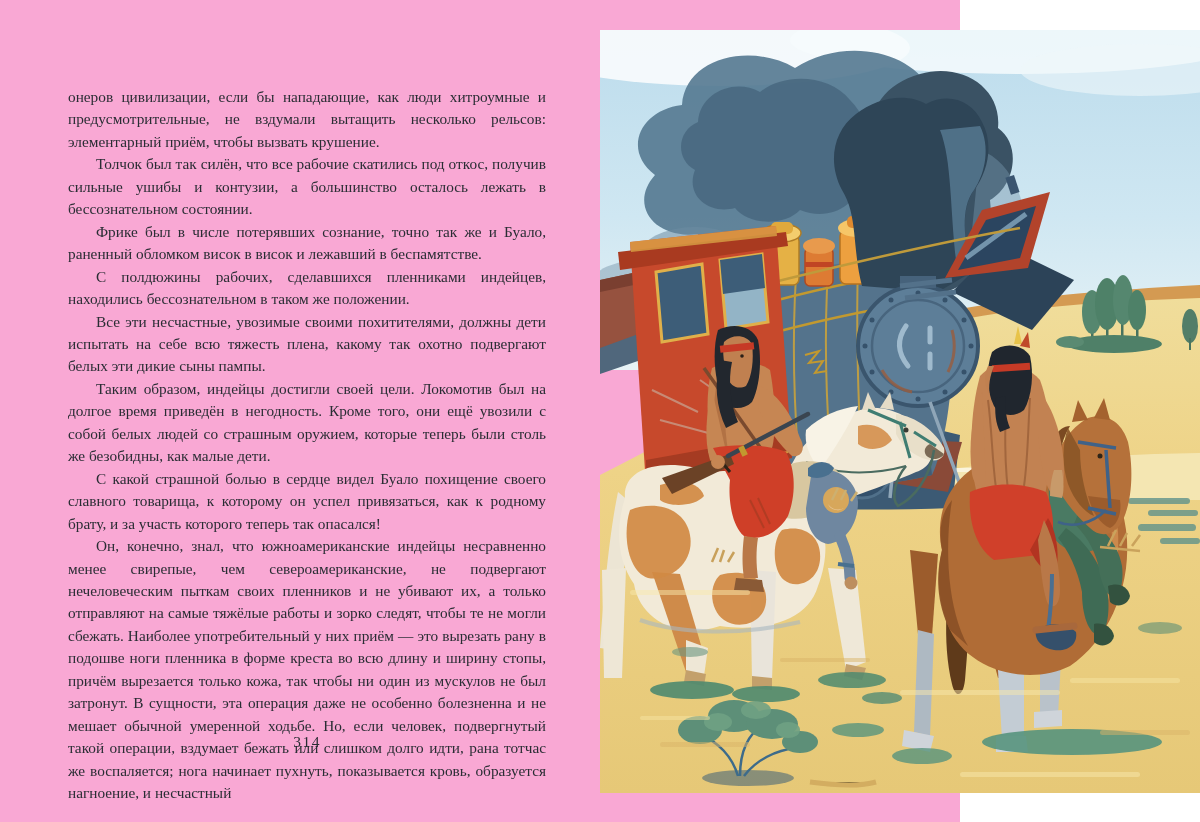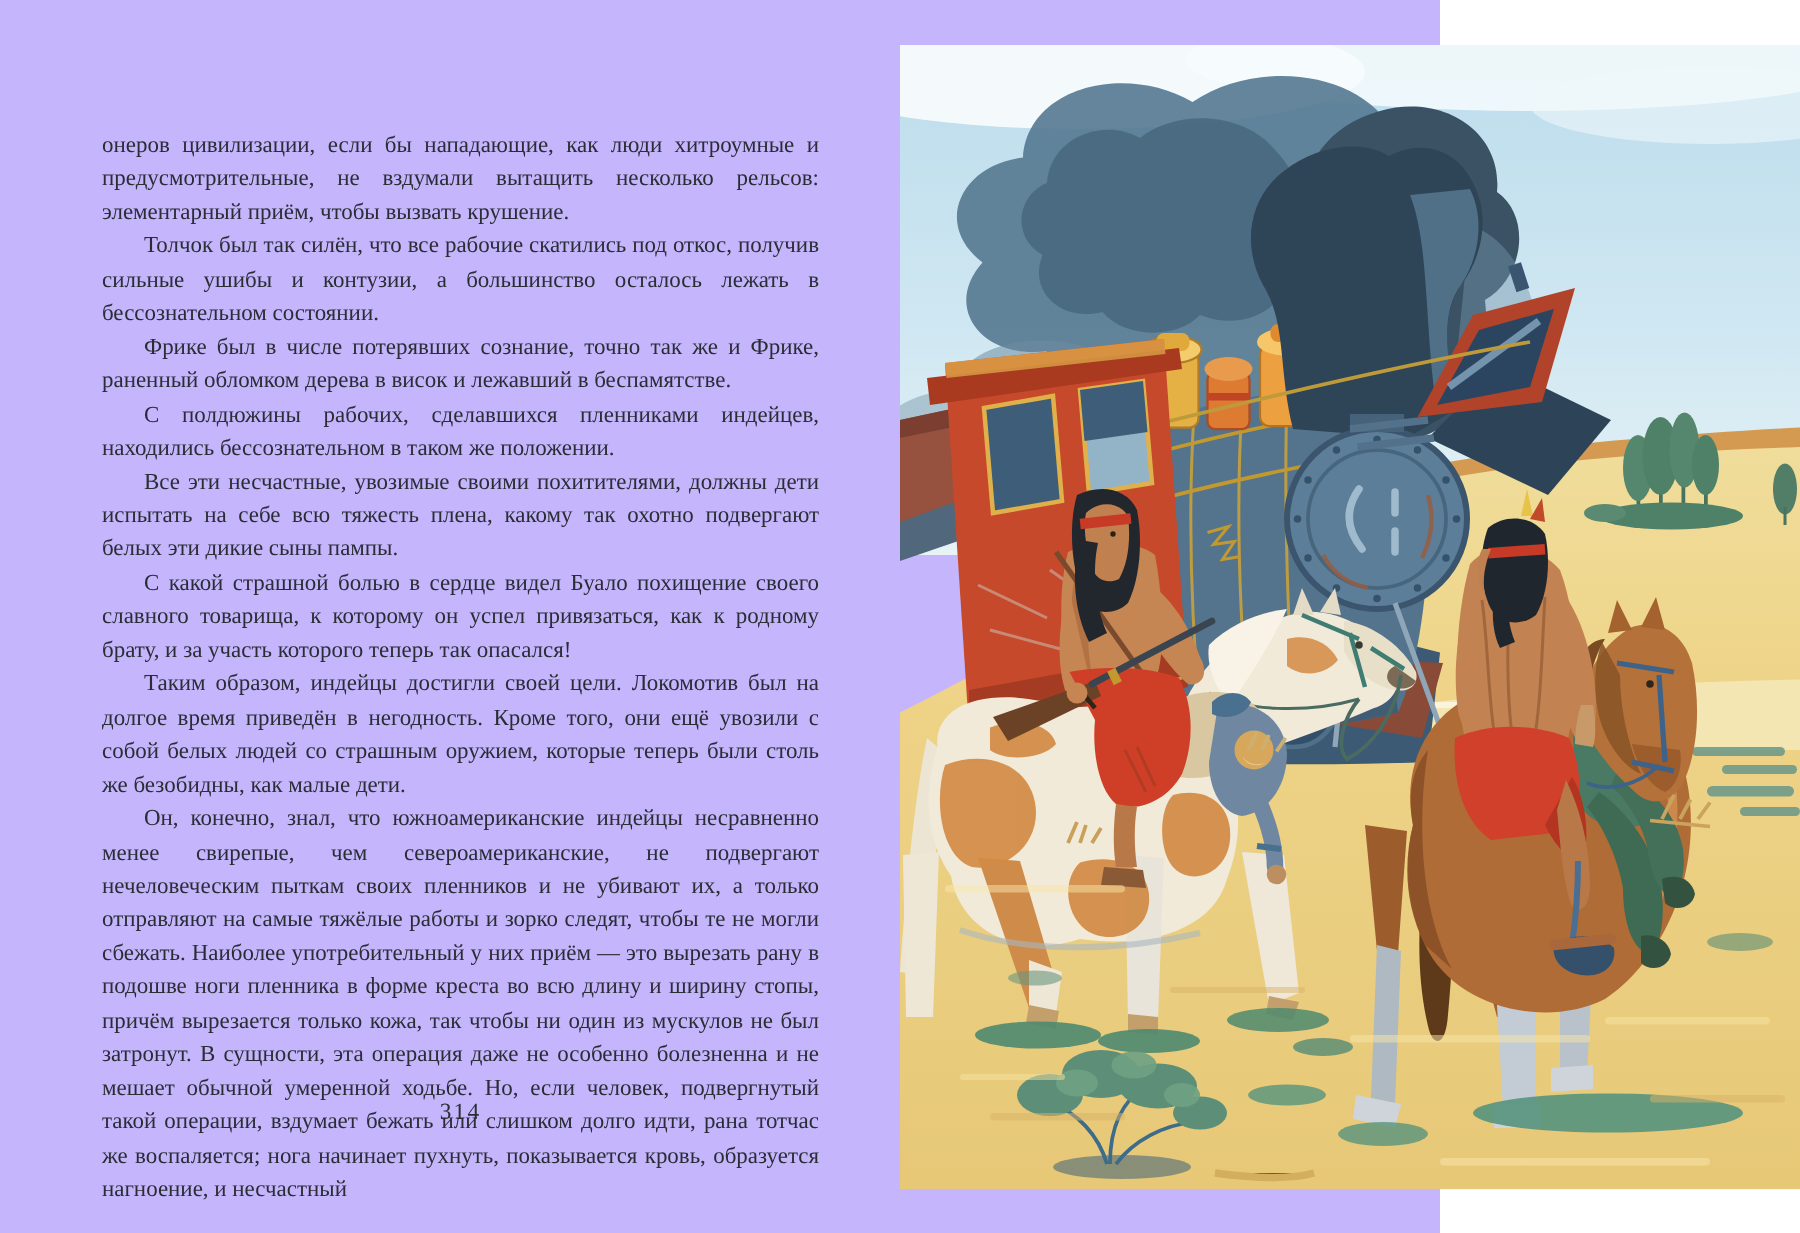--- a/index.html
+++ b/index.html
@@ -1,41 +1,41 @@
 <!DOCTYPE html>
 <html lang="ru"><head>
 <meta charset="utf-8">
 <style>
   html,body{margin:0;padding:0;background:#ffffff;}
   body{width:1200px;height:822px;overflow:hidden;}
-  .spread{position:relative;width:960px;height:822px;background:#c4b5fd;
+  .spread{position:relative;width:960px;height:822px;background:#f9a8d4;
           font-family:"Liberation Serif","DejaVu Serif",serif;color:#2a2d34;}
   .text-page{position:absolute;left:68px;top:86px;width:478px;
              font-size:15.3px;line-height:22.45px;text-align:justify;
              -webkit-hyphens:auto;hyphens:auto;}
   .para{margin:0;text-indent:28px;}
   .para.first{text-indent:0;}
   .page-number{position:absolute;left:68px;top:733px;width:478px;
                text-align:center;font-size:15.5px;letter-spacing:1.5px;}
   .illustration{position:absolute;left:600px;top:30px;width:600px;height:763px;overflow:hidden;}
   .illustration svg{display:block;width:600px;height:763px;}
 </style>
 </head>
 <body>
 
 <div class="spread">
 
   <div class="text-page">
     <p class="para first" lang="ru">онеров цивилизации, если бы нападающие, как люди хитроумные и предусмотрительные, не вздумали вытащить несколько рельсов: элементарный приём, чтобы вызвать крушение.</p>
     <p class="para" lang="ru">Толчок был так силён, что все рабочие скатились под откос, получив сильные ушибы и контузии, а большинство осталось лежать в бессознательном состоянии.</p>
-    <p class="para" lang="ru">Фрике был в числе потерявших сознание, точно так же и Фрике, раненный обломком дерева в висок и лежавший в беспамятстве.</p>
+    <p class="para" lang="ru">Фрике был в числе потерявших сознание, точно так же и Буало, раненный обломком висок в висок и лежавший в беспамятстве.</p>
     <p class="para" lang="ru">С полдюжины рабочих, сделавшихся пленниками индейцев, находились бессознательном в таком же положении.</p>
     <p class="para" lang="ru">Все эти несчастные, увозимые своими похитителями, должны дети испытать на себе всю тяжесть плена, какому так охотно подвергают белых эти дикие сыны пампы.</p>
+    <p class="para" lang="ru">Таким образом, индейцы достигли своей цели. Локомотив был на долгое время приведён в негодность. Кроме того, они ещё увозили с собой белых людей со страшным оружием, которые теперь были столь же безобидны, как малые дети.</p>
     <p class="para" lang="ru">С какой страшной болью в сердце видел Буало похищение своего славного товарища, к которому он успел привязаться, как к родному брату, и за участь которого теперь так опасался!</p>
-    <p class="para" lang="ru">Таким образом, индейцы достигли своей цели. Локомотив был на долгое время приведён в негодность. Кроме того, они ещё увозили с собой белых людей со страшным оружием, которые теперь были столь же безобидны, как малые дети.</p>
     <p class="para" lang="ru">Он, конечно, знал, что южноамериканские индейцы несравненно менее свирепые, чем североамериканские, не подвергают нечеловеческим пыткам своих пленников и не убивают их, а только отправляют на самые тяжёлые работы и зорко следят, чтобы те не могли сбежать. Наиболее употребительный у них приём — это вырезать рану в подошве ноги пленника в форме креста во всю длину и ширину стопы, причём вырезается только кожа, так чтобы ни один из мускулов не был затронут. В сущности, эта операция даже не особенно болезненна и не мешает обычной умеренной ходьбе. Но, если человек, подвергнутый такой операции, вздумает бежать или слишком долго идти, рана тотчас же воспаляется; нога начинает пухнуть, показывается кровь, образуется нагноение, и несчастный</p>
   </div>
 
   <div class="page-number">314</div>
 
   <div class="illustration">
     <svg viewBox="0 0 600 763" role="img" aria-label="Два индейца верхом на лошадях увозят пленников мимо сошедшего с рельсов паровоза, из трубы которого валит дым; вокруг песчаная пустыня">
       <defs>
         <linearGradient id="skyGrad" x1="0" y1="0" x2="0" y2="1">
           <stop offset="0" stop-color="#bcdcec"></stop>

